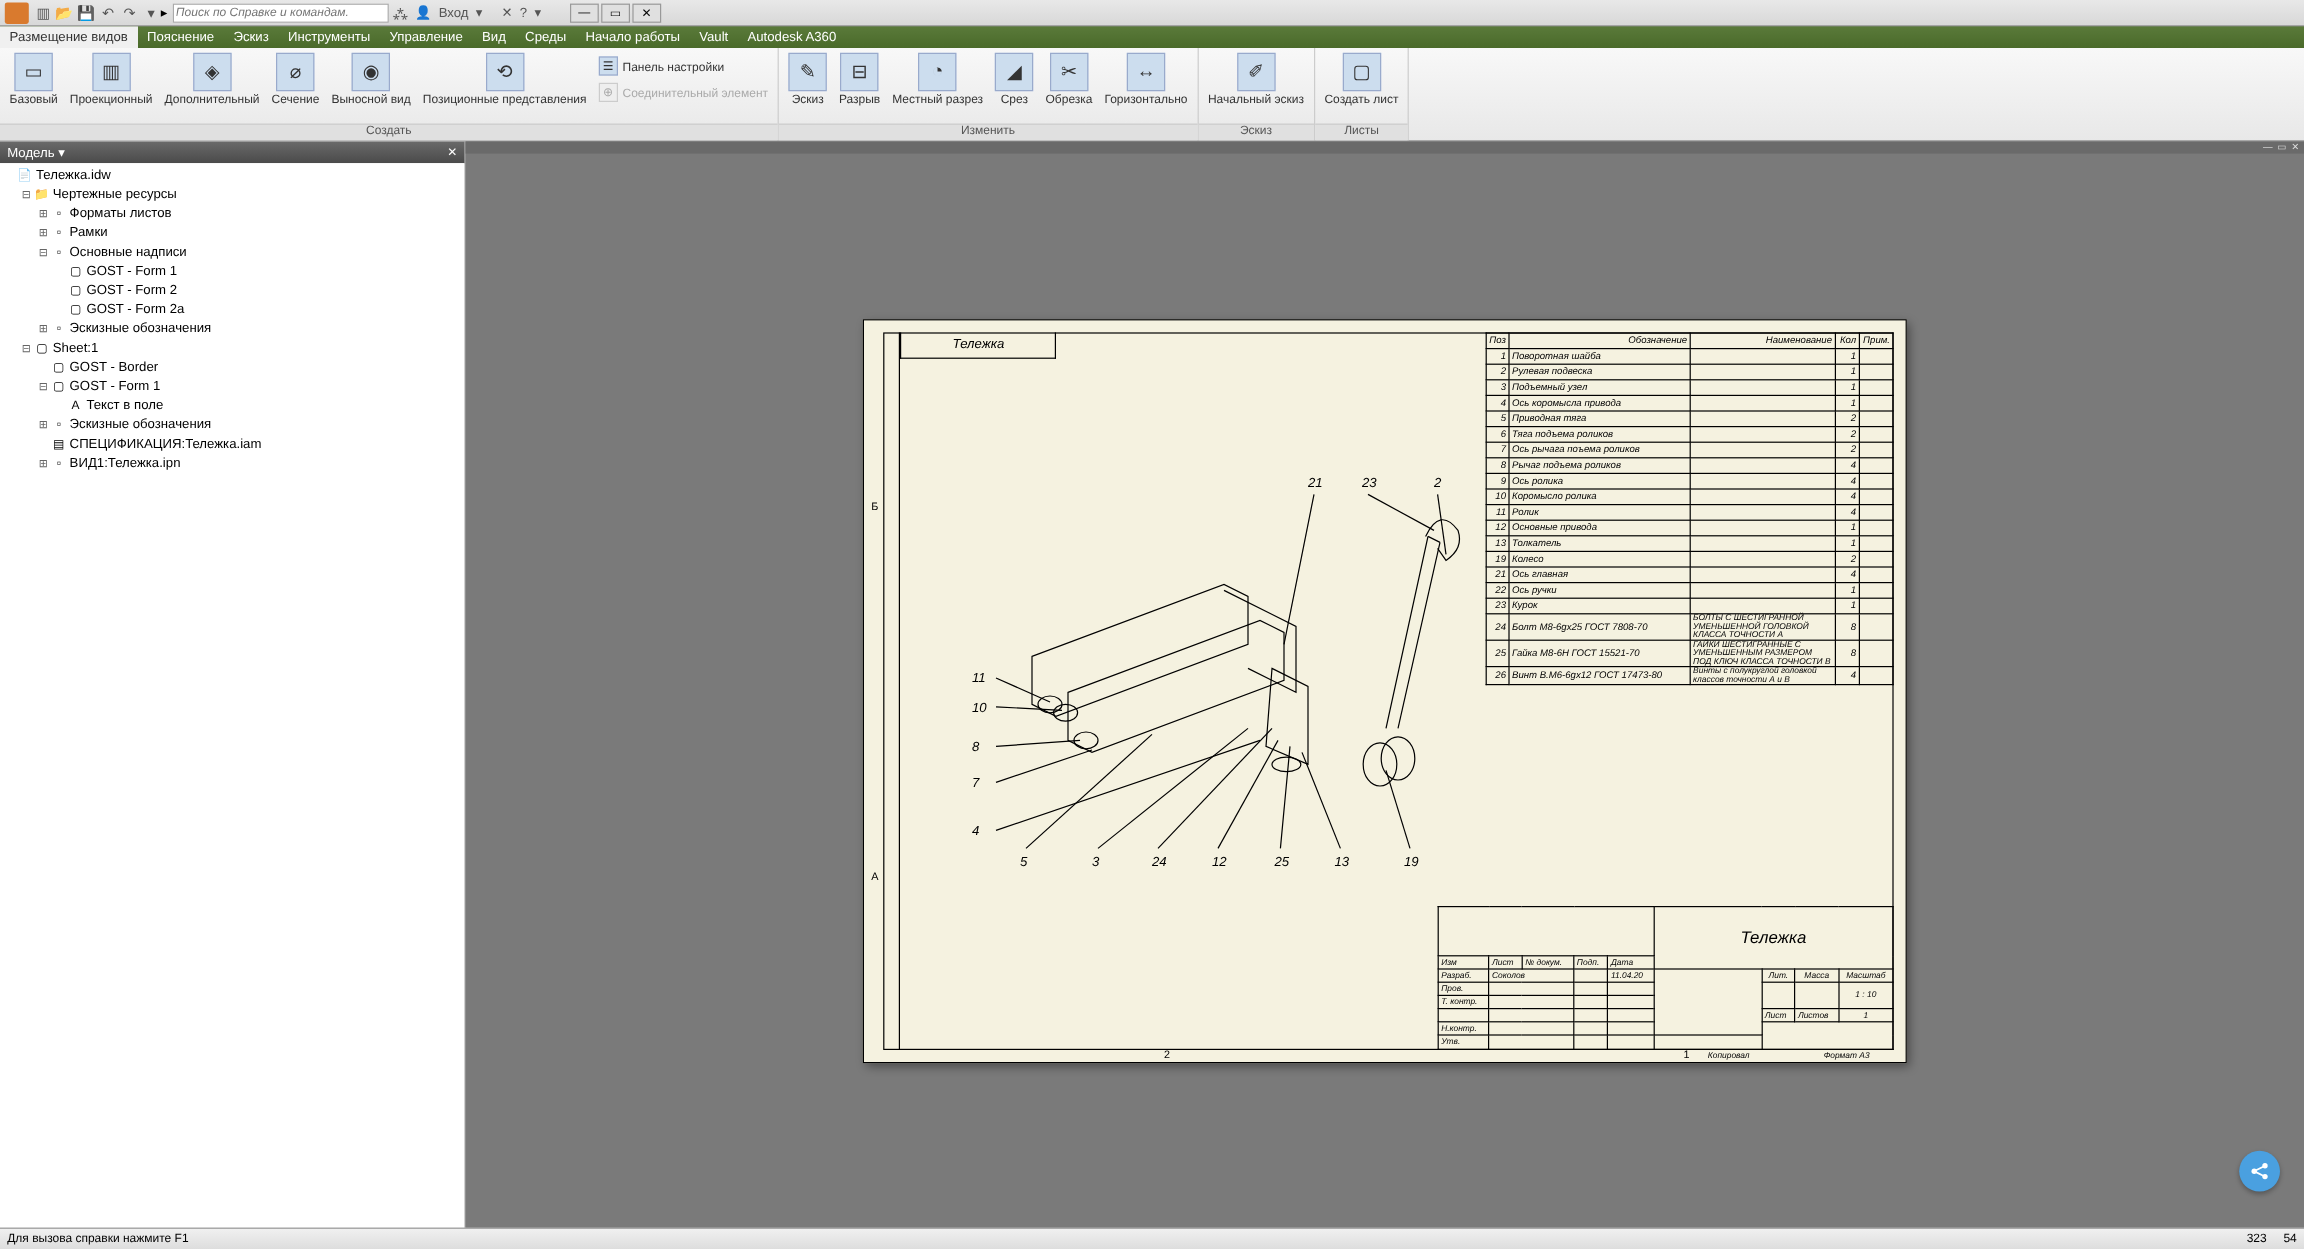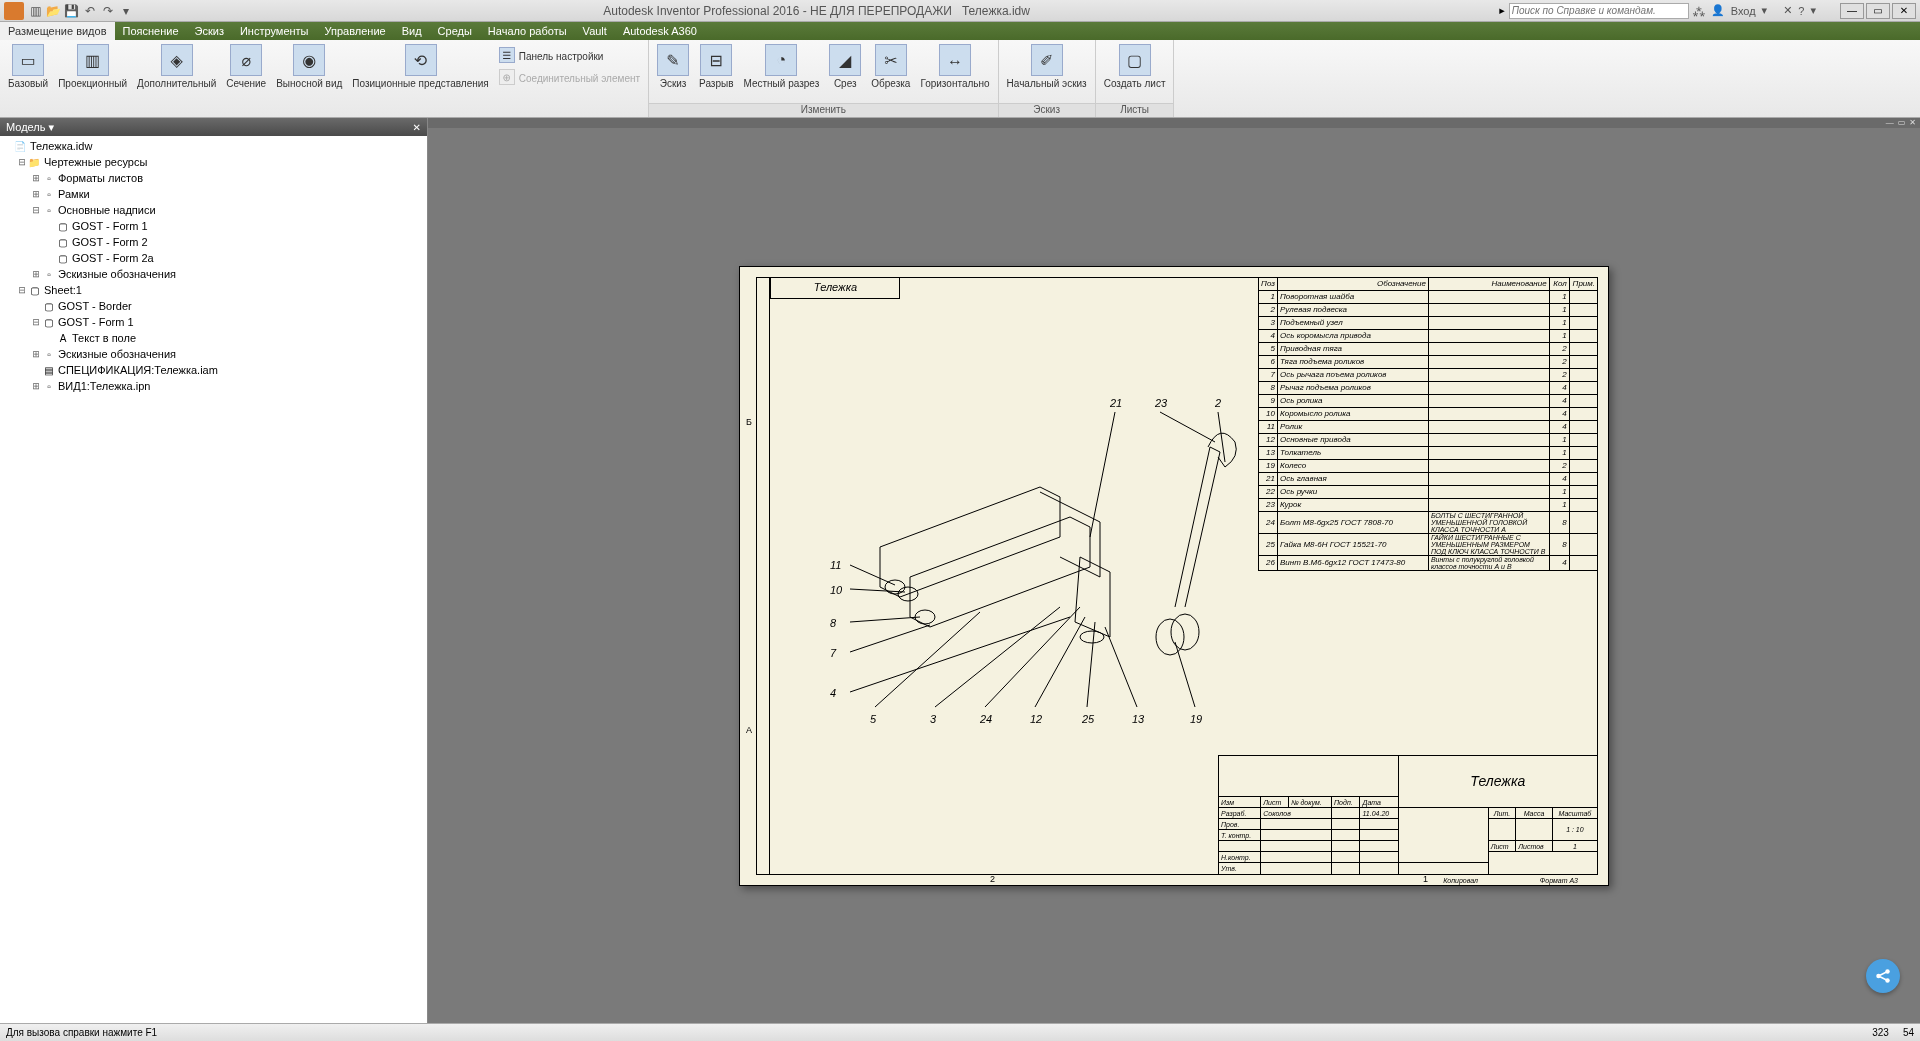--- a/index.html
+++ b/index.html
@@ -30,21 +30,21 @@
 .ribbon-btn .ico { width: 32px; height: 32px; background: #cde; border: 1px solid #9ac; margin-bottom: 2px; display:flex; align-items:center; justify-content:center; font-size:16px;}
 .ribbon-btn.small { flex-direction: row; min-width: auto; gap: 4px; font-size: 10px; padding: 1px 4px;}
 .ribbon-btn.small .ico { width: 16px; height: 16px; font-size: 10px;}
 .ribbon-btn.disabled { color: #aaa; }
 .ribbon-btn.disabled .ico { background: #eee; border-color: #ccc;}
 
 
 .main { display: flex; height: calc(1041px - 22px - 18px - 78px - 18px); }
 
 
-.browser { width: 428px; background: #f5f5f5; border-right: 1px solid #888; display: flex; flex-direction: column;}
+.browser { width: 388px; background: #f5f5f5; border-right: 1px solid #888; display: flex; flex-direction: column;}
 .browser-header { height: 18px; background: linear-gradient(#6a6a6a,#4a4a4a); color: #fff; font-size: 11px; padding: 0 6px; display: flex; align-items: center; justify-content: space-between;}
 .browser-header .close { font-size: 10px; cursor: pointer;}
 .browser-tree { flex: 1; background: #fff; overflow: auto; font-size: 11px; padding: 2px;}
 .tree-node { display: flex; align-items: center; height: 16px; white-space: nowrap;}
 .tree-node .exp { width: 12px; text-align: center; color: #666; cursor: pointer; font-size: 9px;}
 .tree-node .nico { width: 14px; height: 14px; margin-right: 2px; display: inline-flex; align-items: center; justify-content: center; font-size: 10px;}
 .tree-node.indent1 { padding-left: 14px;}
 .tree-node.indent2 { padding-left: 28px;}
 .tree-node.indent3 { padding-left: 42px;}
 
@@ -98,23 +98,20 @@
 
 <div class="titlebar">
   <div class="app-icon"></div>
   <div class="qat">
     <span>▥</span>
     <span>📂</span>
     <span>💾</span>
     <span>↶</span>
     <span>↷</span>
     <span>▾</span>
-  </div>
-  <div class="title-text">
-    <span>Autodesk Inventor Professional 2016 - НЕ ДЛЯ ПЕРЕПРОДАЖИ</span>&nbsp;&nbsp;&nbsp;<span>Тележка.idw</span>
   </div>
   <div style="display:flex;align-items:center;gap:4px;">
     <span>▸</span>
     <input class="search-box" placeholder="Поиск по Справке и командам." style="">
   </div>
   <div class="right-icons">
     <span>⁂</span>
     <span>👤</span>
     <span>Вход</span>
     <span>▾</span>
@@ -173,20 +170,21 @@
           <div class="ribbon-btn small">
             <div class="ico">☰</div>
             <div>Панель настройки</div>
           </div>
           <div class="ribbon-btn small disabled">
             <div class="ico">⊕</div>
             <div>Соединительный элемент</div>
           </div>
         </div>
       </div>
+      <div class="label">Создать</div>
     </div>
     <div class="ribbon-group">
       <div class="buttons">
         <div class="ribbon-btn">
           <div class="ico">✎</div>
           <div>Эскиз</div>
         </div>
         <div class="ribbon-btn">
           <div class="ico">⊟</div>
           <div>Разрыв</div>

